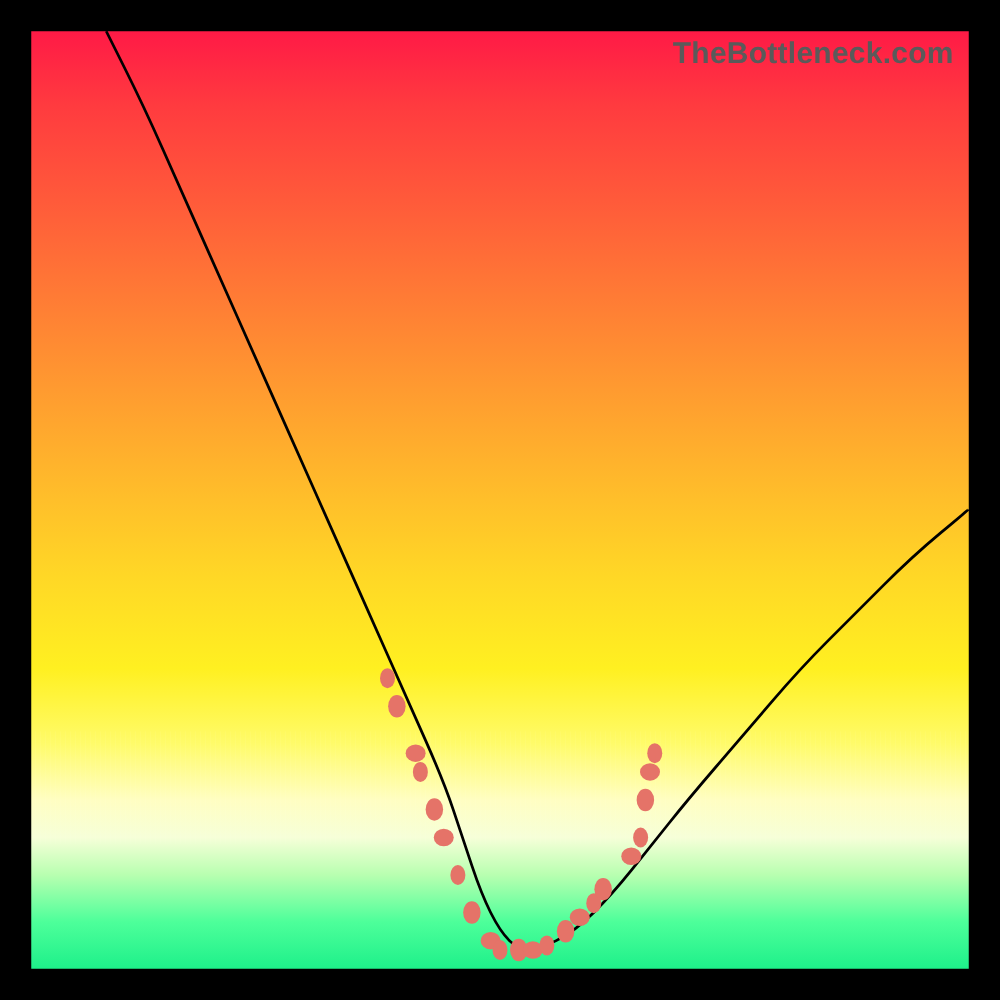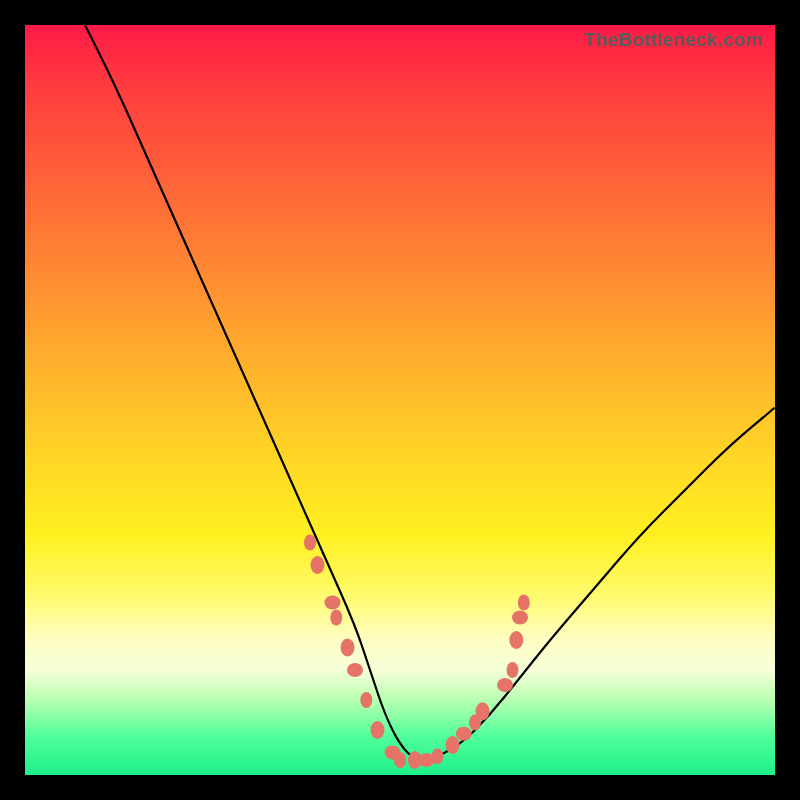--- a/index.html
+++ b/index.html
@@ -40,21 +40,21 @@
       #f6ffd8 86%,
       #b8ffb0 90%,
       #4dff9a 95%,
       #1ef08a 100%
     );
   }
   .watermark {
     position: absolute;
     top: 4px;
     right: 12px;
-    font-size: 19px;
+    font-size: 24px;
     font-weight: 600;
     color: #5a5a5a;
     letter-spacing: 0.2px;
     user-select: none;
   }
   svg.curve {
     position: absolute;
     left: 0;
     top: 0;
     width: 750px;

